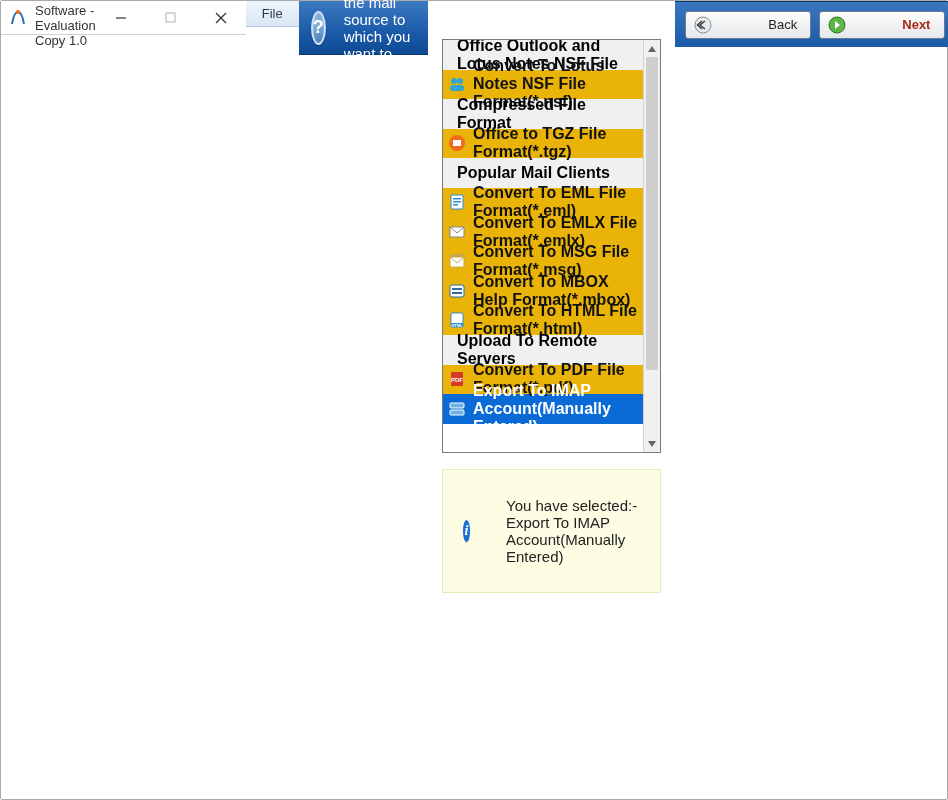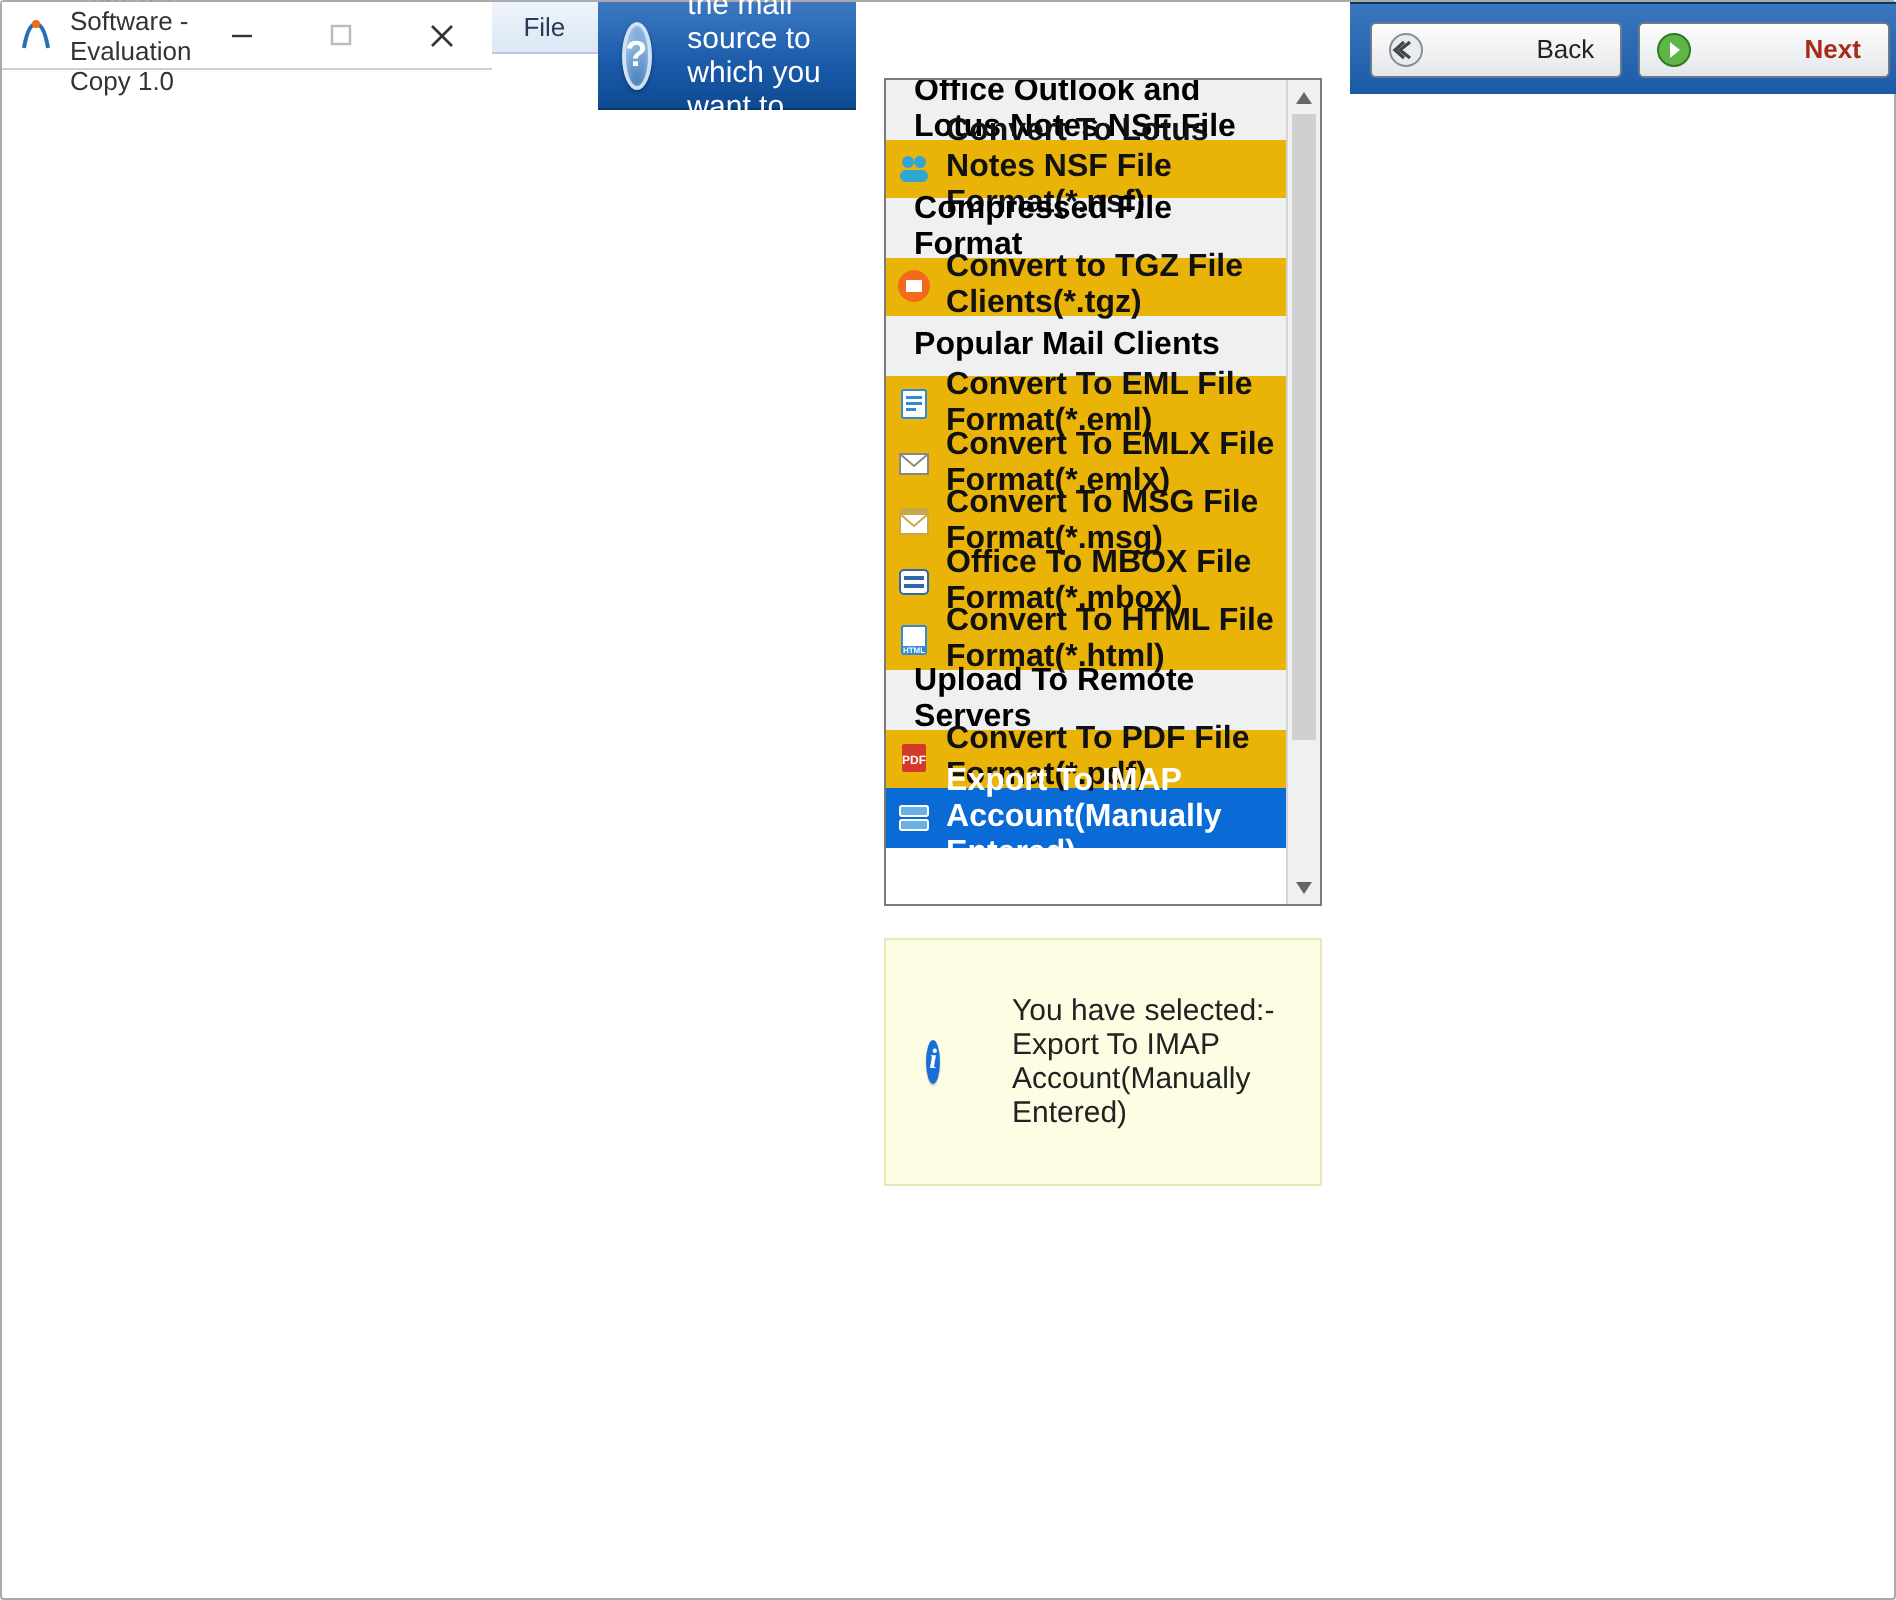--- a/index.html
+++ b/index.html
@@ -245,21 +245,21 @@
           <div class="list-row header">
             <span>Compressed File Format</span>
           </div>
           <div class="list-row item">
             <span class="row-icon">
               <svg width="18" height="18" viewBox="0 0 18 18">
                 <circle cx="9" cy="9" r="8" fill="#f26a1b"></circle>
                 <rect x="5" y="6" width="8" height="6" fill="#fff"></rect>
               </svg>
             </span>
-            <span>Convert to TGZ File Clients(*.tgz)</span>
+            <span>Office to TGZ File Format(*.tgz)</span>
           </div>
           <div class="list-row header">
             <span>Popular Mail Clients</span>
           </div>
           <div class="list-row item">
             <span class="row-icon">
               <svg width="18" height="18" viewBox="0 0 18 18">
                 <rect x="3" y="2" width="12" height="14" rx="1" fill="#fff" stroke="#2f8bd6"></rect>
                 <rect x="5" y="5" width="8" height="1.5" fill="#2f8bd6"></rect>
                 <rect x="5" y="8" width="8" height="1.5" fill="#2f8bd6"></rect>
@@ -288,21 +288,21 @@
             <span>Convert To MSG File Format(*.msg)</span>
           </div>
           <div class="list-row item">
             <span class="row-icon">
               <svg width="18" height="18" viewBox="0 0 18 18">
                 <rect x="2" y="3" width="14" height="12" rx="2" fill="#fff" stroke="#2f6aa8"></rect>
                 <rect x="4" y="6" width="10" height="2" fill="#2f6aa8"></rect>
                 <rect x="4" y="10" width="10" height="2" fill="#2f6aa8"></rect>
               </svg>
             </span>
-            <span>Office To MBOX File Format(*.mbox)</span>
+            <span>Convert To MBOX Help Format(*.mbox)</span>
           </div>
           <div class="list-row item">
             <span class="row-icon">
               <svg width="18" height="18" viewBox="0 0 18 18">
                 <rect x="3" y="2" width="12" height="14" rx="1" fill="#fff" stroke="#2f8bd6"></rect>
                 <rect x="3" y="12" width="12" height="4" fill="#2f8bd6"></rect>
                 <text x="9" y="15.5" text-anchor="middle" font-size="4" fill="#fff" font-family="Arial">HTML</text>
               </svg>
             </span>
             <span>Convert To HTML File Format(*.html)</span>

